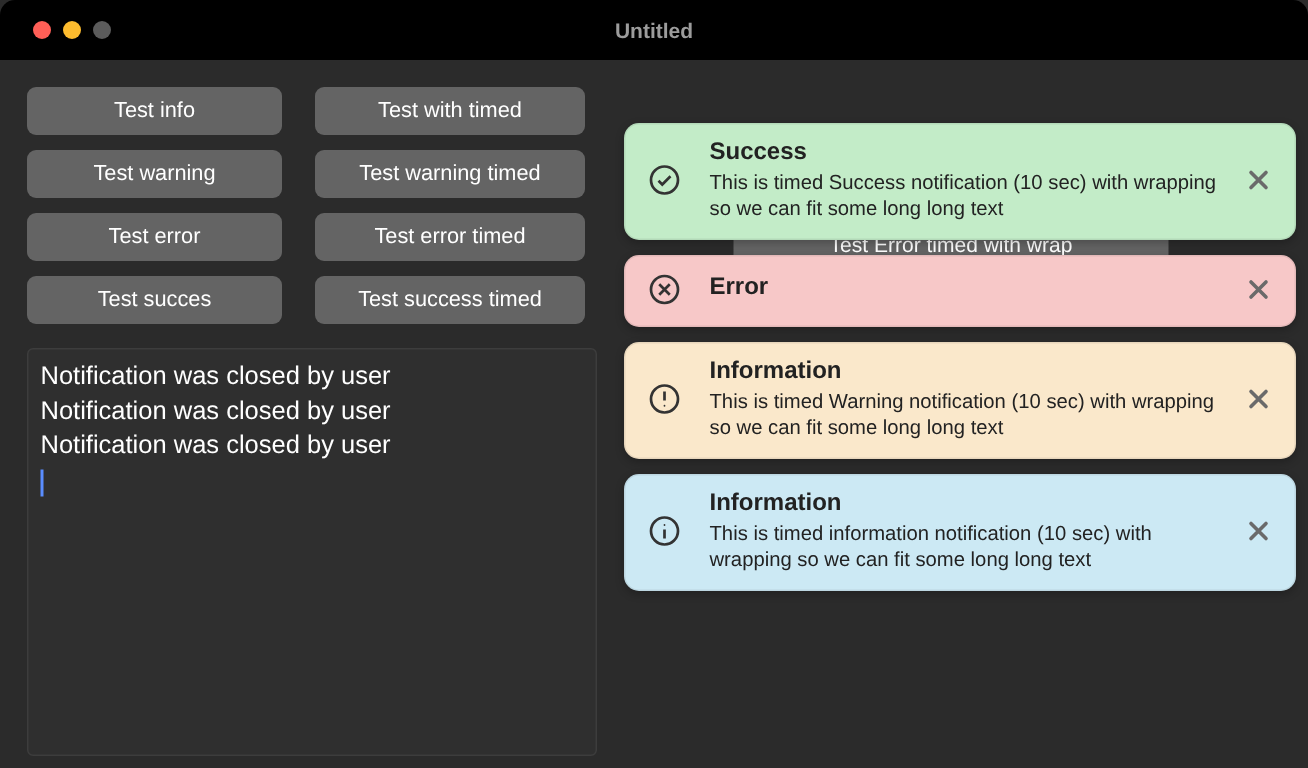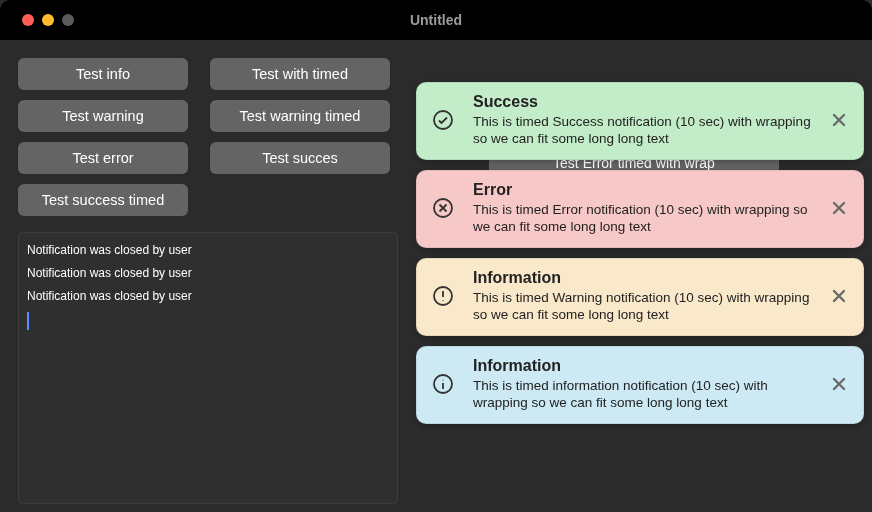--- a/index.html
+++ b/index.html
@@ -62,21 +62,21 @@
     padding: 0 2px;
     white-space:nowrap;
   }
   .logbox {
     margin-top:6px;
     flex:1;
     background:#2f2f2f;
     border:1px solid #3d3d3d;
     border-radius:4px;
     padding:6px 8px;
-    font-size:12px;
+    font-size:17px;
     line-height:23px;
     color:#fff;
     position:relative;
   }
   .cursor {
     display:inline-block;
     width:1.5px; height:18px;
     background:#5a8dff;
     vertical-align:middle;
     margin-top:2px;
@@ -155,20 +155,21 @@
 </div>
 
 <div class="content">
   <div class="leftcol">
     <div class="button-grid">
       <button class="btn">Test info</button>
       <button class="btn">Test with timed</button>
       <button class="btn">Test warning</button>
       <button class="btn">Test warning timed</button>
       <button class="btn">Test error</button>
+      <button class="btn">Test error timed</button>
       <button class="btn">Test succes</button>
       <button class="btn">Test success timed</button>
     </div>
     <div class="logbox">
       <div>Notification was closed by user</div>
       <div>Notification was closed by user</div>
       <div>Notification was closed by user</div>
       <span class="cursor"></span>
     </div>
   </div>
@@ -200,21 +201,20 @@
 
   <div class="toast error">
     <div class="icon">
       <svg width="24" height="24" viewBox="0 0 24 24" fill="none" stroke="#333" stroke-width="1.8">
         <circle cx="12" cy="12" r="9"></circle>
           <path d="M8.5 8.5l7 7M15.5 8.5l-7 7"></path>
       </svg>
     </div>
     <div class="body">
       <div class="title">Error</div>
-      <div class="msg">This is timed Error notification (10 sec) with wrapping so we can fit some long long text</div>
     </div>
     <div class="close">
       <svg width="16" height="16" viewBox="0 0 16 16" stroke="#6a6a6a" stroke-width="2.4" stroke-linecap="round">
           <path d="M3 3l10 10M13 3L3 13"></path>
         </svg>
     </div>
   </div>
 
   <div class="toast warning">
     <div class="icon">

